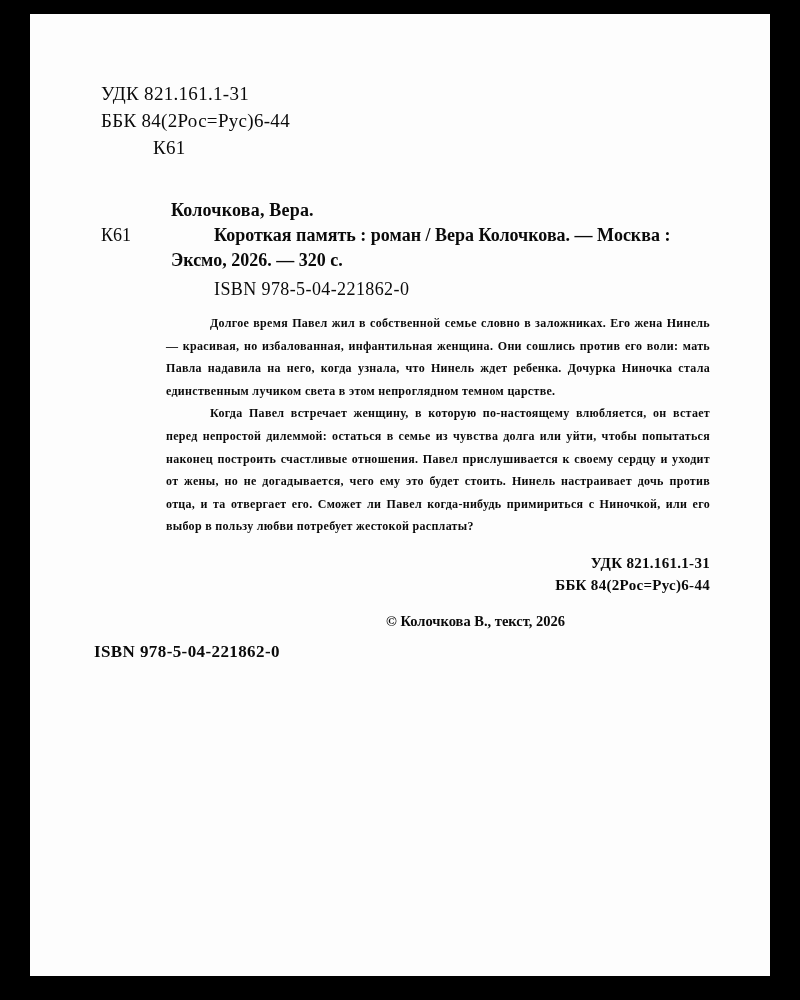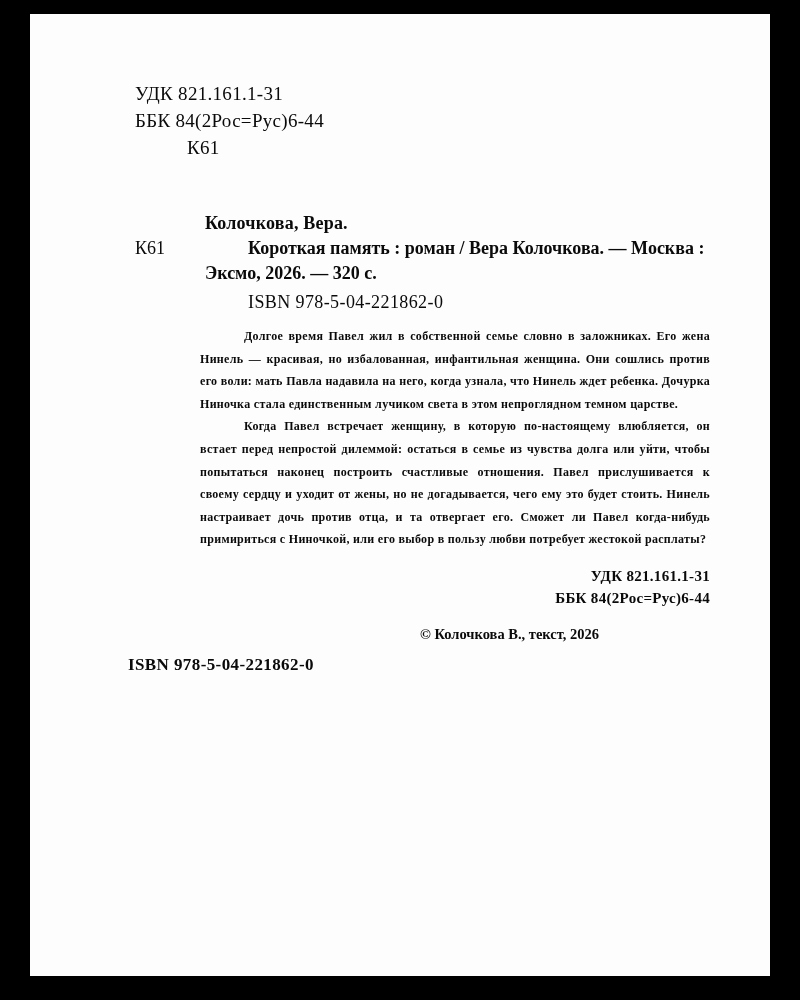--- a/index.html
+++ b/index.html
@@ -9,34 +9,34 @@
     font-family: "Liberation Serif", "DejaVu Serif", serif;
     position: relative;
     overflow: hidden;
   }
   .page {
     position: absolute;
     left: 30px; top: 14px;
     width: 740px; height: 962px;
     background: #fdfdfd;
     color: #0a0a0a;
-    padding: 66px 60px 28px 105px;
+    padding: 66px 60px 28px 71px;
   }
   
   .top-codes { font-size: 19px; line-height: 27px; letter-spacing: 0.3px; }
   .top-codes .kcode { padding-left: 52px; }
 
   
   .series { text-align: center; margin-top: 26px; font-size: 19px; }
   .series .editor-line { margin-bottom: 17px; line-height: 25px; }
   .series .design-line { line-height: 25px; }
   .series i { letter-spacing: 0.2px; }
 
   
-  .catalog { margin-top: 50px; font-size: 18px; position: relative; line-height: 25px; }
+  .catalog { margin-top: 37px; font-size: 18px; position: relative; line-height: 25px; }
   .catalog .author { font-weight: bold; margin-left: 70px; letter-spacing: 0.2px; }
   .catalog .entry { padding-left: 70px; text-indent: 43px; font-weight: bold; }
   .catalog .entry-code { position: absolute; left: 0; top: 25px; }
   .catalog .isbn { margin-left: 113px; margin-top: 4px; letter-spacing: 0.4px; }
 
   
   .annotation {
     margin-top: 10px;
     margin-left: 65px;
     font-weight: bold;

